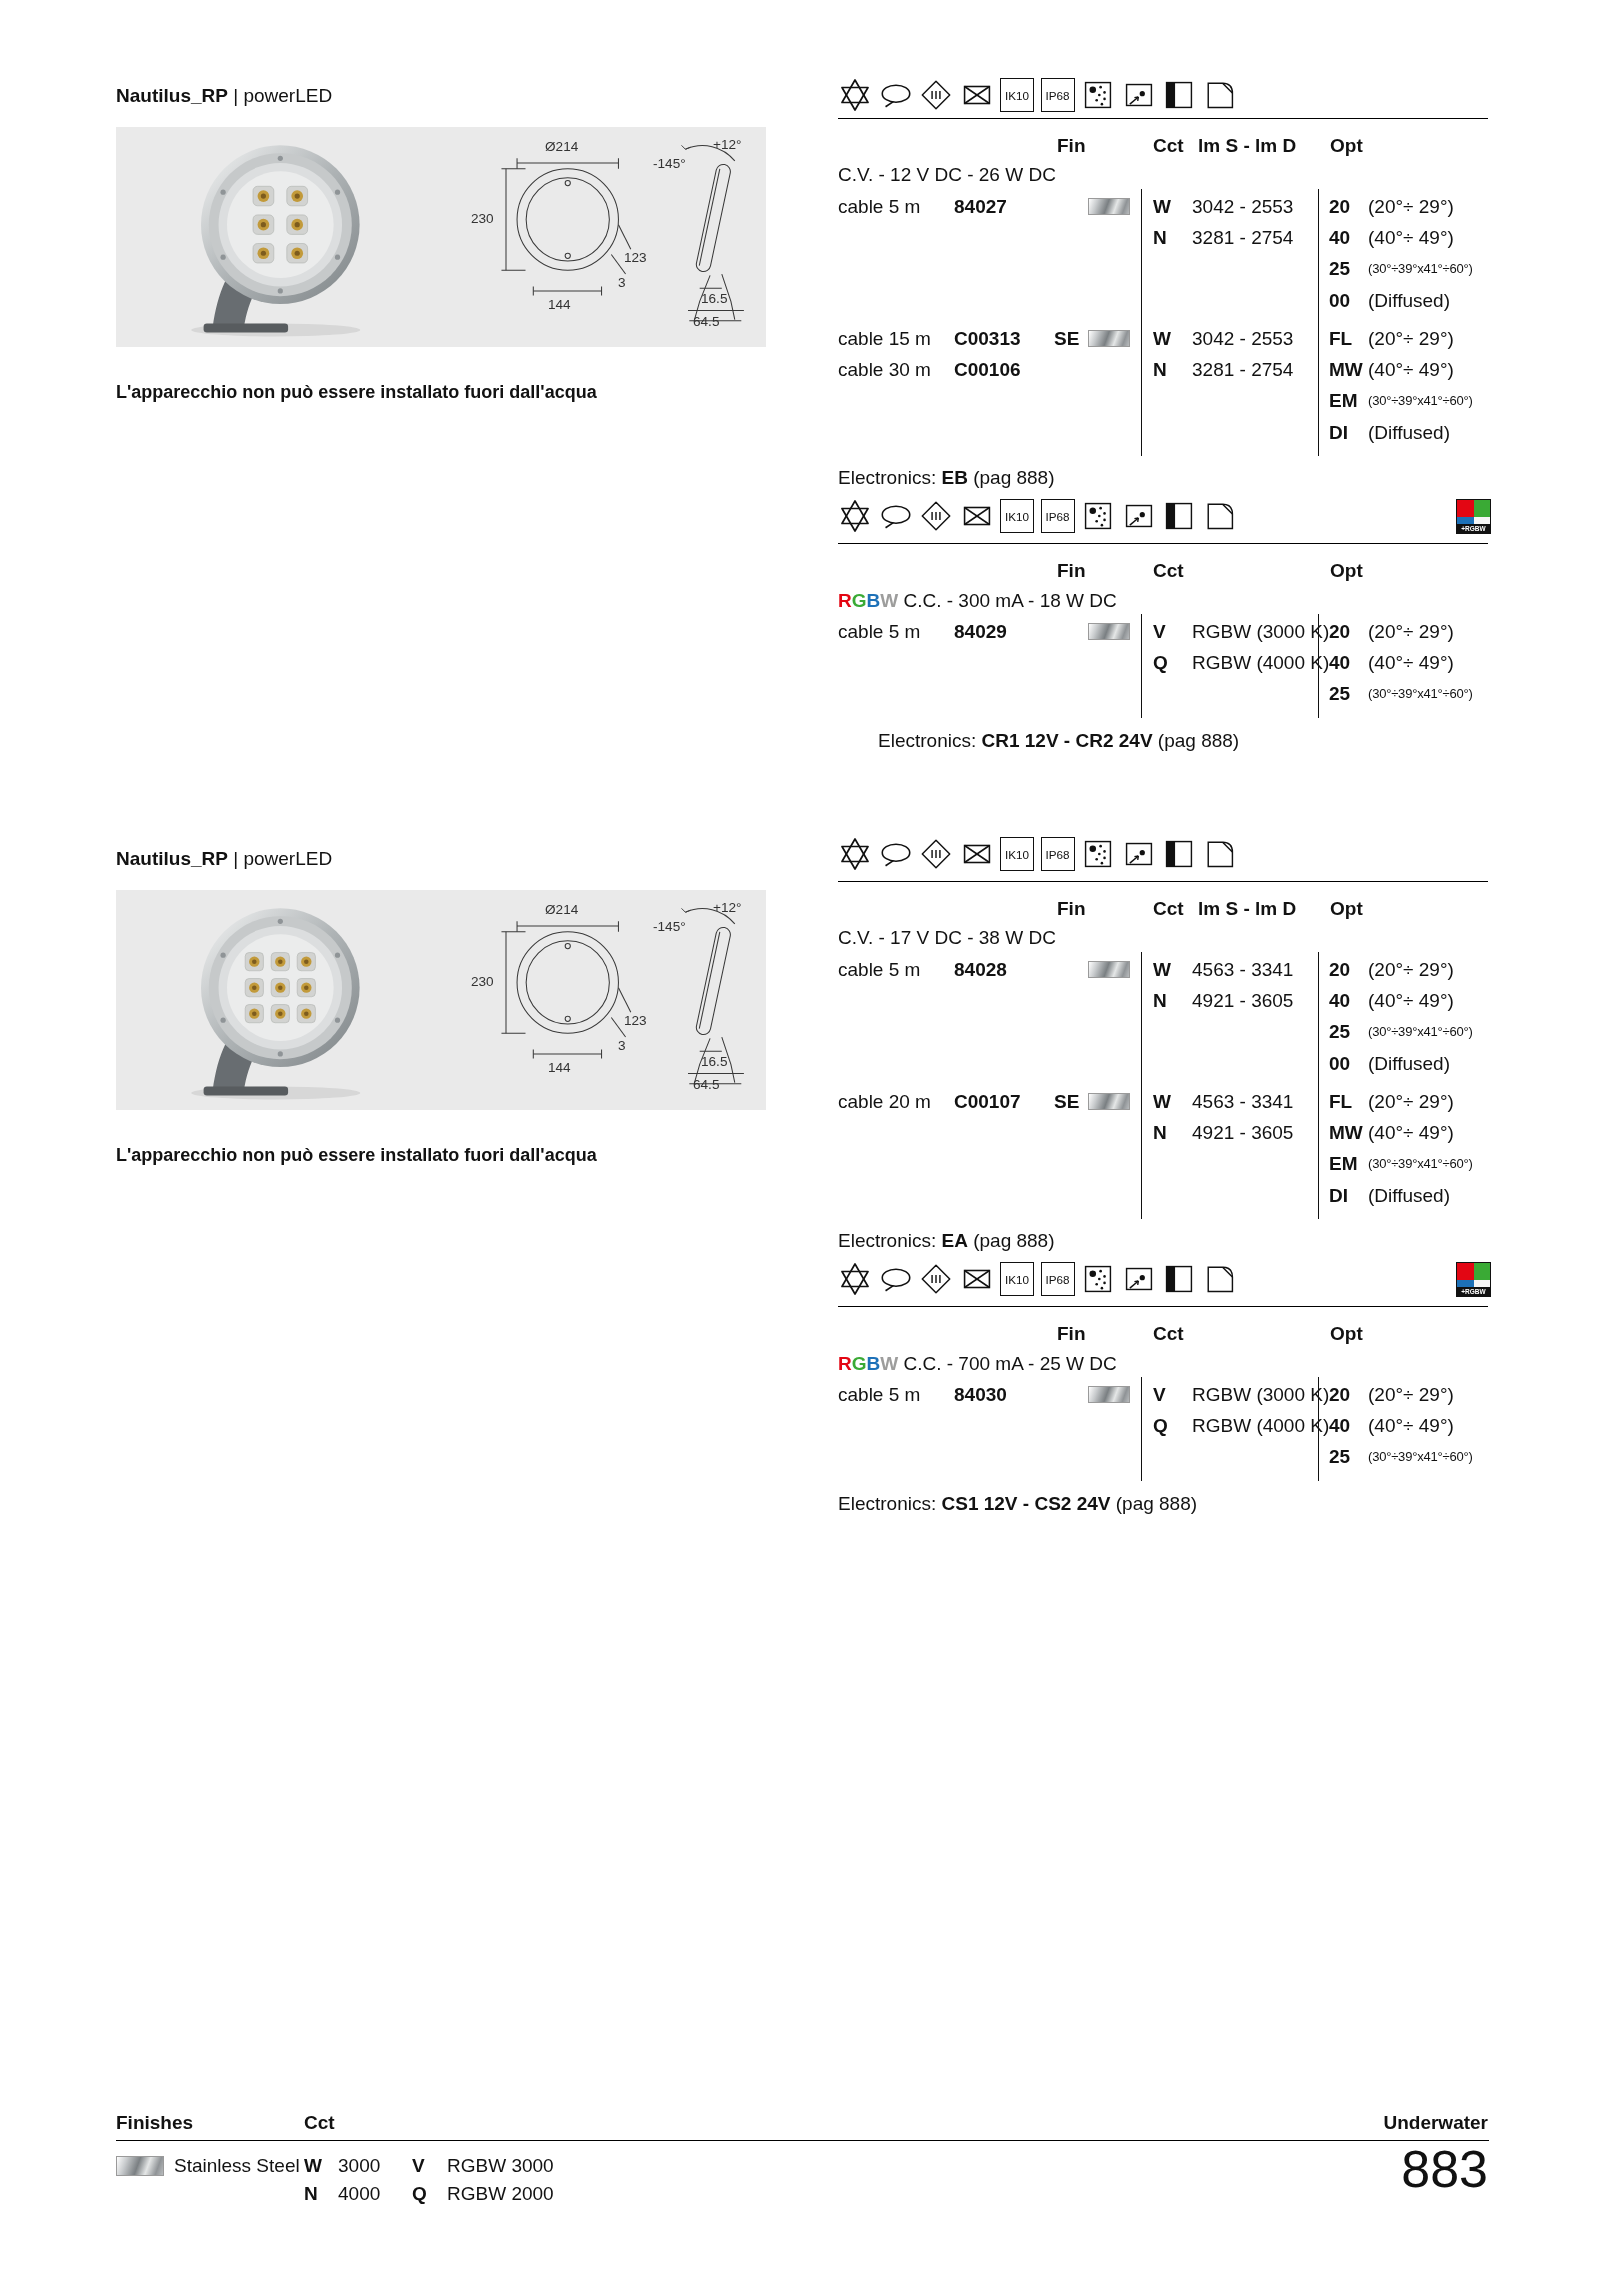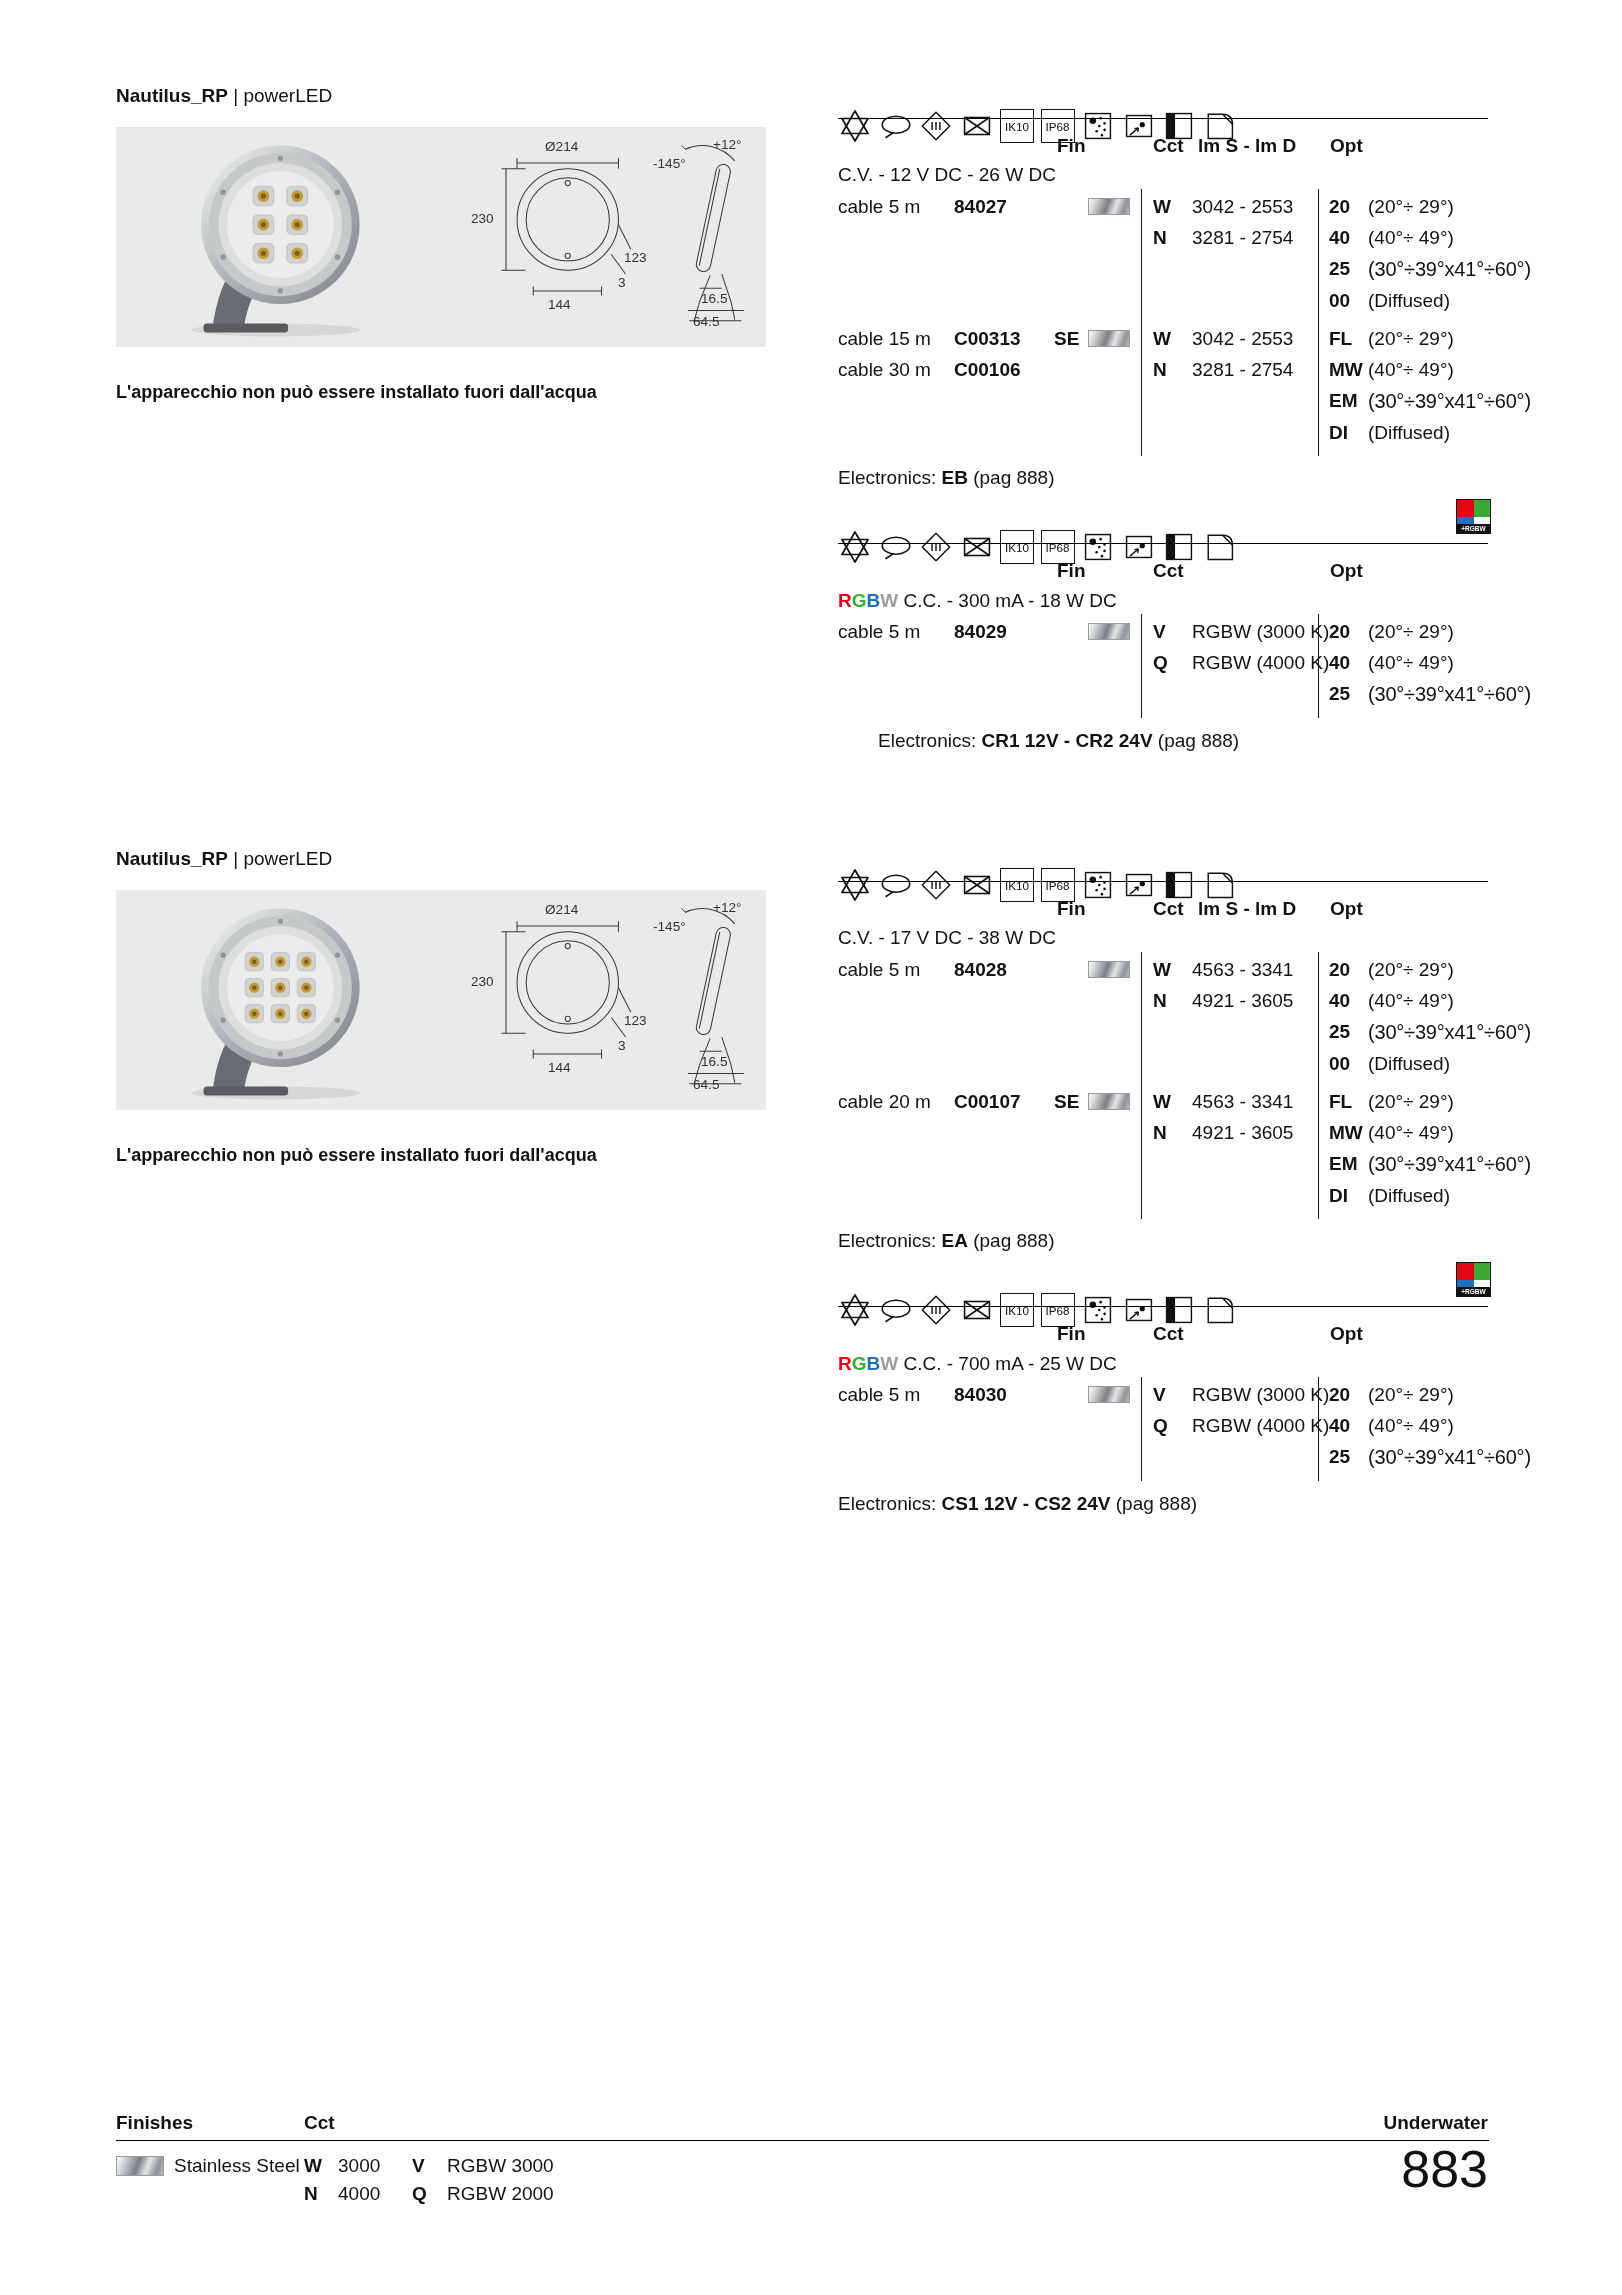--- a/index.html
+++ b/index.html
@@ -9,33 +9,33 @@
   .t { position:absolute; font-size:19px; line-height:25px; white-space:nowrap; }
   .b { font-weight:700; }
   .title { font-size:19px; }
   .note { font-size:18px; font-weight:700; }
   .rule { position:absolute; height:1.3px; background:#000; width:650px; left:838px; }
   .strip { position:absolute; left:116px; width:650px; height:220px; background:#eaeaea; }
   .strip svg { position:absolute; }
   .dim { position:absolute; font-size:13.6px; color:#333; white-space:nowrap; }
   .group { position:absolute; left:838px; width:654px; }
   .cell { position:absolute; font-size:19px; line-height:26px; white-space:nowrap; }
-  .small { font-size:20px; letter-spacing:-0.2px; }
+  .small { font-size:13px; letter-spacing:-0.2px; }
   .r0{top:0} .r1{top:31px} .r2{top:62px} .r3{top:94px}
   .c-cable{left:0} .c-code{left:116px} .c-se{left:216px}
   .c-ck{left:315px} .c-cv{left:354px} .c-ok{left:491px} .c-ov{left:530px}
   .vline { position:absolute; width:1.3px; background:#111; top:-5.2px; }
   .v1{left:303px} .v2{left:480px}
   .h4 .vline{height:135px} .h3 .vline{height:104px}
   .swatch { position:absolute; left:250px; top:3.9px; width:42px; height:17px; border:0.6px solid #9a9a9a;
             background:linear-gradient(110deg,#ffffff 0%,#c8cbcd 20%,#7a7f82 45%,#e5e7e7 65%,#8f9396 85%,#b9bcbe 100%); }
   .swatch-lg { position:absolute; width:48px; height:19.5px; border:0.6px solid #9a9a9a;
             background:linear-gradient(110deg,#ffffff 0%,#c8cbcd 20%,#7a7f82 45%,#e5e7e7 65%,#8f9396 85%,#b9bcbe 100%); }
   .iconrow { position:absolute; left:838px; display:flex; gap:6.5px; }
-  .icon { width:34px; height:34px; flex:0 0 auto; position:relative;margin-top:31px; }
+  .icon { width:34px; height:34px; flex:0 0 auto; position:relative; }
   .icon svg { width:34px; height:34px; display:block; }
   .icon.boxed { border:1.3px solid #111; display:flex; align-items:center; justify-content:center;
                 font-size:11.7px; color:#111; }
   .cr{color:#e30613} .cg{color:#3aaa35} .cb{color:#1d71b8} .cw{color:#9d9d9c}
   .rgbwicon { position:absolute; left:1456px; width:35px; height:35px; border:1.3px solid #111;
               display:grid; grid-template-columns:1fr 1fr; grid-template-rows:1fr 1fr; }
   .qr{background:#e30613} .qg{background:#3aaa35} .qb{background:#1d71b8} .qw{background:#f6f6f6}
   .rgbwlabel { position:absolute; left:-1.3px; right:-1.3px; bottom:-1.3px; height:10.4px; background:#111;
                color:#fff; font-size:6.5px; line-height:10.4px; text-align:center; font-weight:700; }
   .pagenum { position:absolute; right:135px; top:2142px; font-size:52px; line-height:55px; color:#111; }

